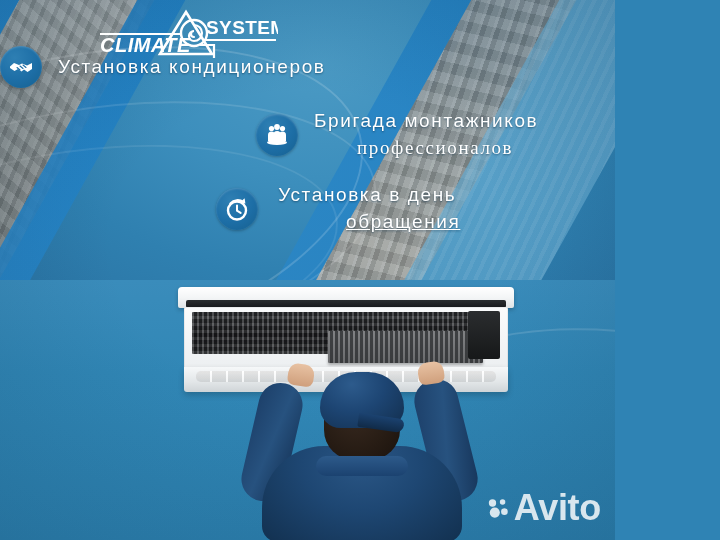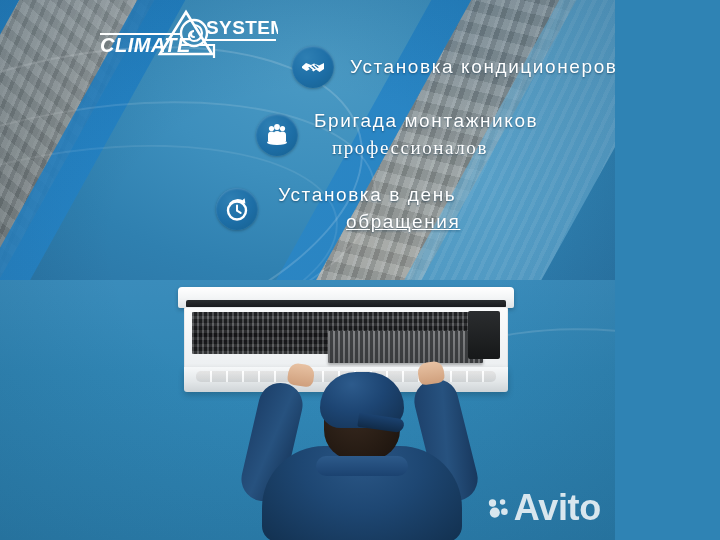--- a/index.html
+++ b/index.html
@@ -66,34 +66,34 @@
   .sw3{ left:-180px; top:150px; width:520px; height:210px; transform:rotate(-8deg); border-color:rgba(255,255,255,.09); }
   .sw4{ left:330px; top:330px; width:560px; height:330px; transform:rotate(6deg); border-color:rgba(255,255,255,.14); }
 
   
   .logo{ position:absolute; left:98px; top:6px; width:180px; height:58px; z-index:8; }
   .logo svg{ display:block; }
 
   
   .features{ position:absolute; left:0; top:46px; width:720px; z-index:7; }
   .feat{ display:flex; align-items:center; margin-bottom:20px; }
-  .f1{ padding-left:292px; } .f2{ padding-left:256px; } .f3{ padding-left:216px; }
+  .f1{ } .f2{ padding-left:256px; } .f3{ padding-left:216px; }
 
   .ficon{
     width:42px; height:42px; border-radius:50%; flex:0 0 42px;
     background:radial-gradient(circle at 35% 28%, #2e7fb3 0%, #1d6ea6 55%, #16608f 100%);
     box-shadow:0 1px 3px rgba(0,0,0,.28), inset 0 1px 2px rgba(255,255,255,.18);
     display:flex; align-items:center; justify-content:center;
   }
   .ficon svg{ display:block; }
 
   .ftext{ margin-left:16px; color:#fff; font-size:19px; line-height:1.42;
     letter-spacing:1.6px; text-shadow:0 1px 2px rgba(8,45,72,.55); white-space:pre-line; }
   .f1 .ftext{ text-align:center; }
-  .f2 .ftext{ text-align:left; }
+  .f2 .ftext{ text-align:center; }
   .f3 .ftext{ text-align:center; }
   .ftext .l2{ display:block; }
   .f1 .l2{ margin-left:6px; }
   .f2 .l2{ margin-left:18px;font-family:Liberation Serif, serif; }
   .f3 .l2{ margin-left:72px;text-decoration:underline; }
 
   
   .ac{ position:absolute; left:178px; top:287px; width:336px; height:105px; z-index:5; }
   .ac-top{ position:absolute; left:0; top:0; width:336px; height:21px; border-radius:4px 4px 2px 2px;
     background:linear-gradient(180deg,#ffffff 0%,#f3f5f6 52%,#dfe3e5 100%);

